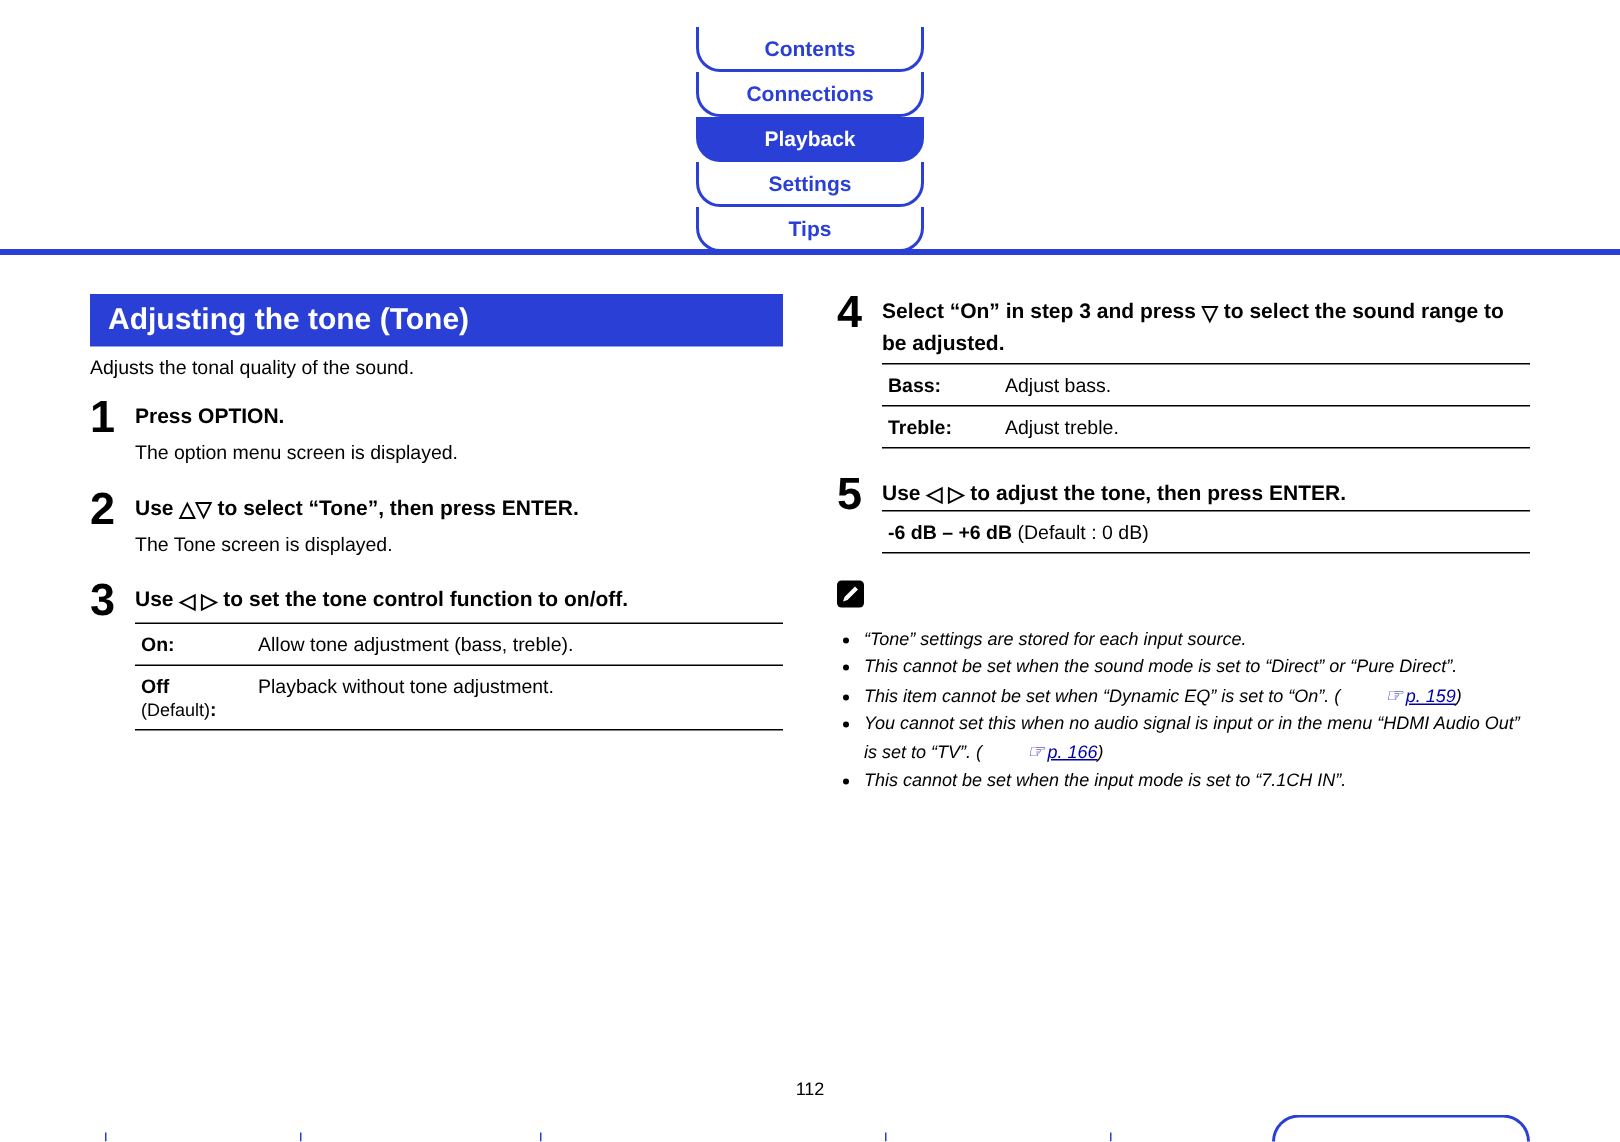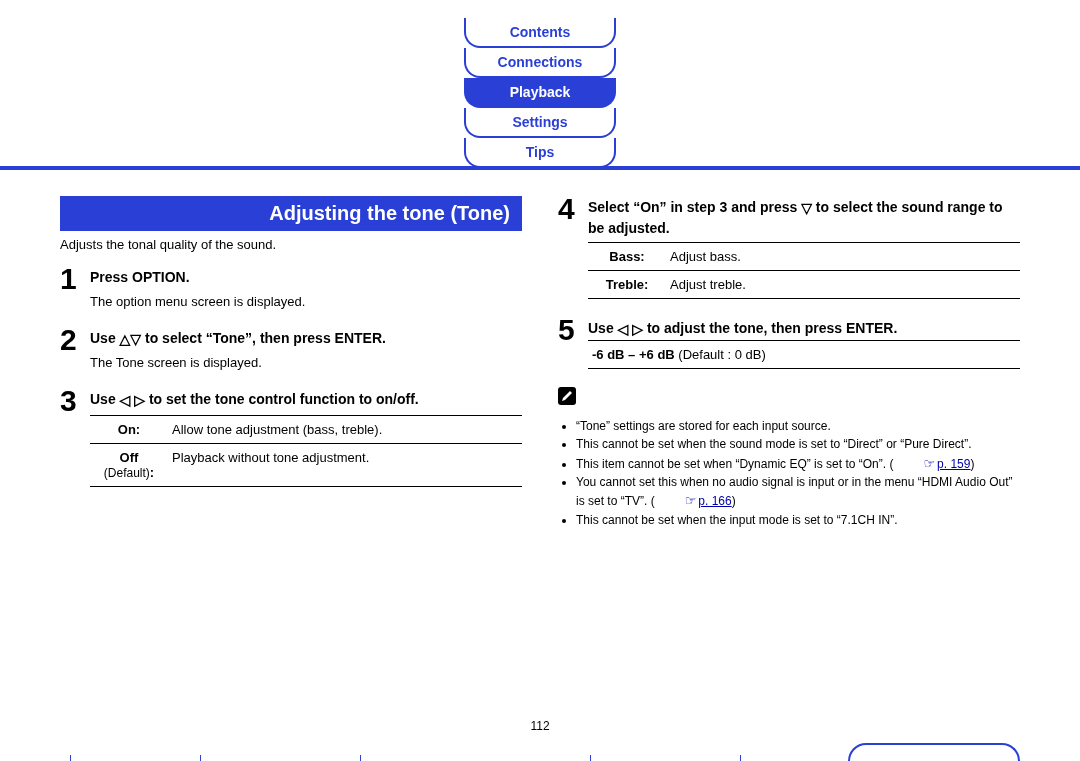--- a/index.html
+++ b/index.html
@@ -59,38 +59,37 @@
   .col{flex:1;min-width:0;}
 
   
   .banner{
     background:var(--blue);
     color:#fff;
     font-weight:bold;
     font-size:20px;
     padding:6px 12px;
     margin:0 0 6px 0;
-    text-align:right;
   }
   .lead{font-size:13px;margin:4px 0 14px 0;}
 
   
   .step{display:flex;align-items:flex-start;margin:10px 0 18px 0;}
   .step-num{font-size:30px;font-weight:bold;width:30px;line-height:1;margin-top:-2px;}
   .step-body{flex:1;padding-top:2px;}
   .step-head{font-weight:bold;font-size:14px;line-height:1.4;}
   .step-sub{font-size:13px;margin-top:6px;}
 
   .arrow{display:inline-block;font-family:Arial;vertical-align:-1px;}
 
   
   table.def{width:100%;border-collapse:collapse;margin-top:4px;font-size:13px;}
   table.def td{padding:6px 4px;vertical-align:top;border-bottom:1px solid #000;}
   table.def tr:first-child td{border-top:1px solid #000;}
-  table.def td.k{font-weight:bold;white-space:nowrap;width:70px;text-align:center;}
+  table.def td.k{font-weight:bold;white-space:nowrap;width:70px;}
   .default-sub{font-weight:normal;font-size:12px;margin-top:48px;}
 
   table.range{width:100%;border-collapse:collapse;margin-top:0;font-size:13px;}
   table.range td{padding:6px 4px;border-top:1px solid #000;border-bottom:1px solid #000;}
   .bold{font-weight:bold;}
 
   
   .note-icon{
     display:inline-block;width:18px;height:18px;background:#000;border-radius:3px;
     position:relative;margin-bottom:6px;
@@ -215,21 +214,21 @@
               <tr>
             <td>
               <span class="bold">-6 dB – +6 dB</span><span> (Default : 0 dB)</span>
             </td>
           </tr>
         </tbody>
           </table>
       </div>
     </div>
 
-    <div style="margin-top:14px;">
+    <div style="margin-top:14px;font-style:italic;">
       <span class="note-icon">
         <svg width="14" height="14" viewBox="0 0 14 14">
             <path d="M2 12 L3 9 L10 2 L12 4 L5 11 L2 12 Z" fill="#fff"></path>
           </svg>
       </span>
       <ul class="notes">
         <li>“Tone” settings are stored for each input source.</li>
         <li>This cannot be set when the sound mode is set to “Direct” or “Pure Direct”.</li>
         <li>
           <span>This item cannot be set when “Dynamic EQ” is set to “On”. (</span><a class="pref">p. 159</a><span>)</span>

